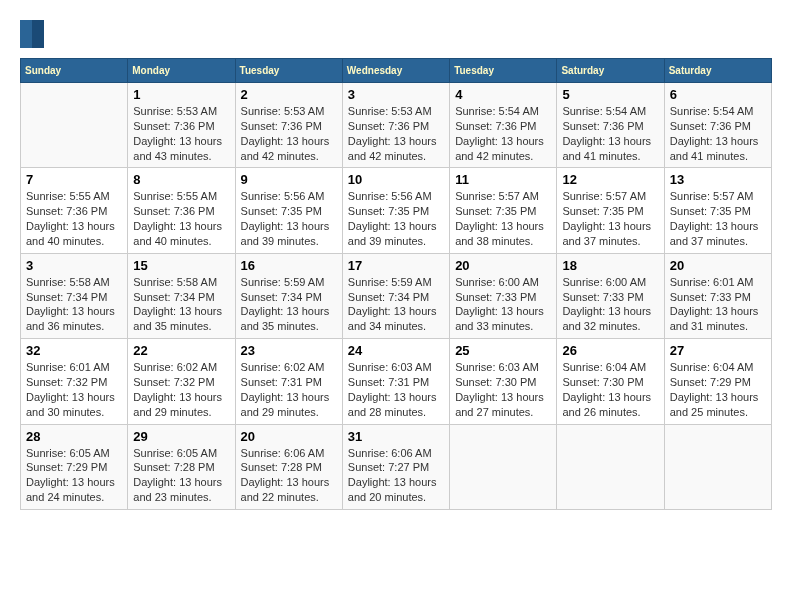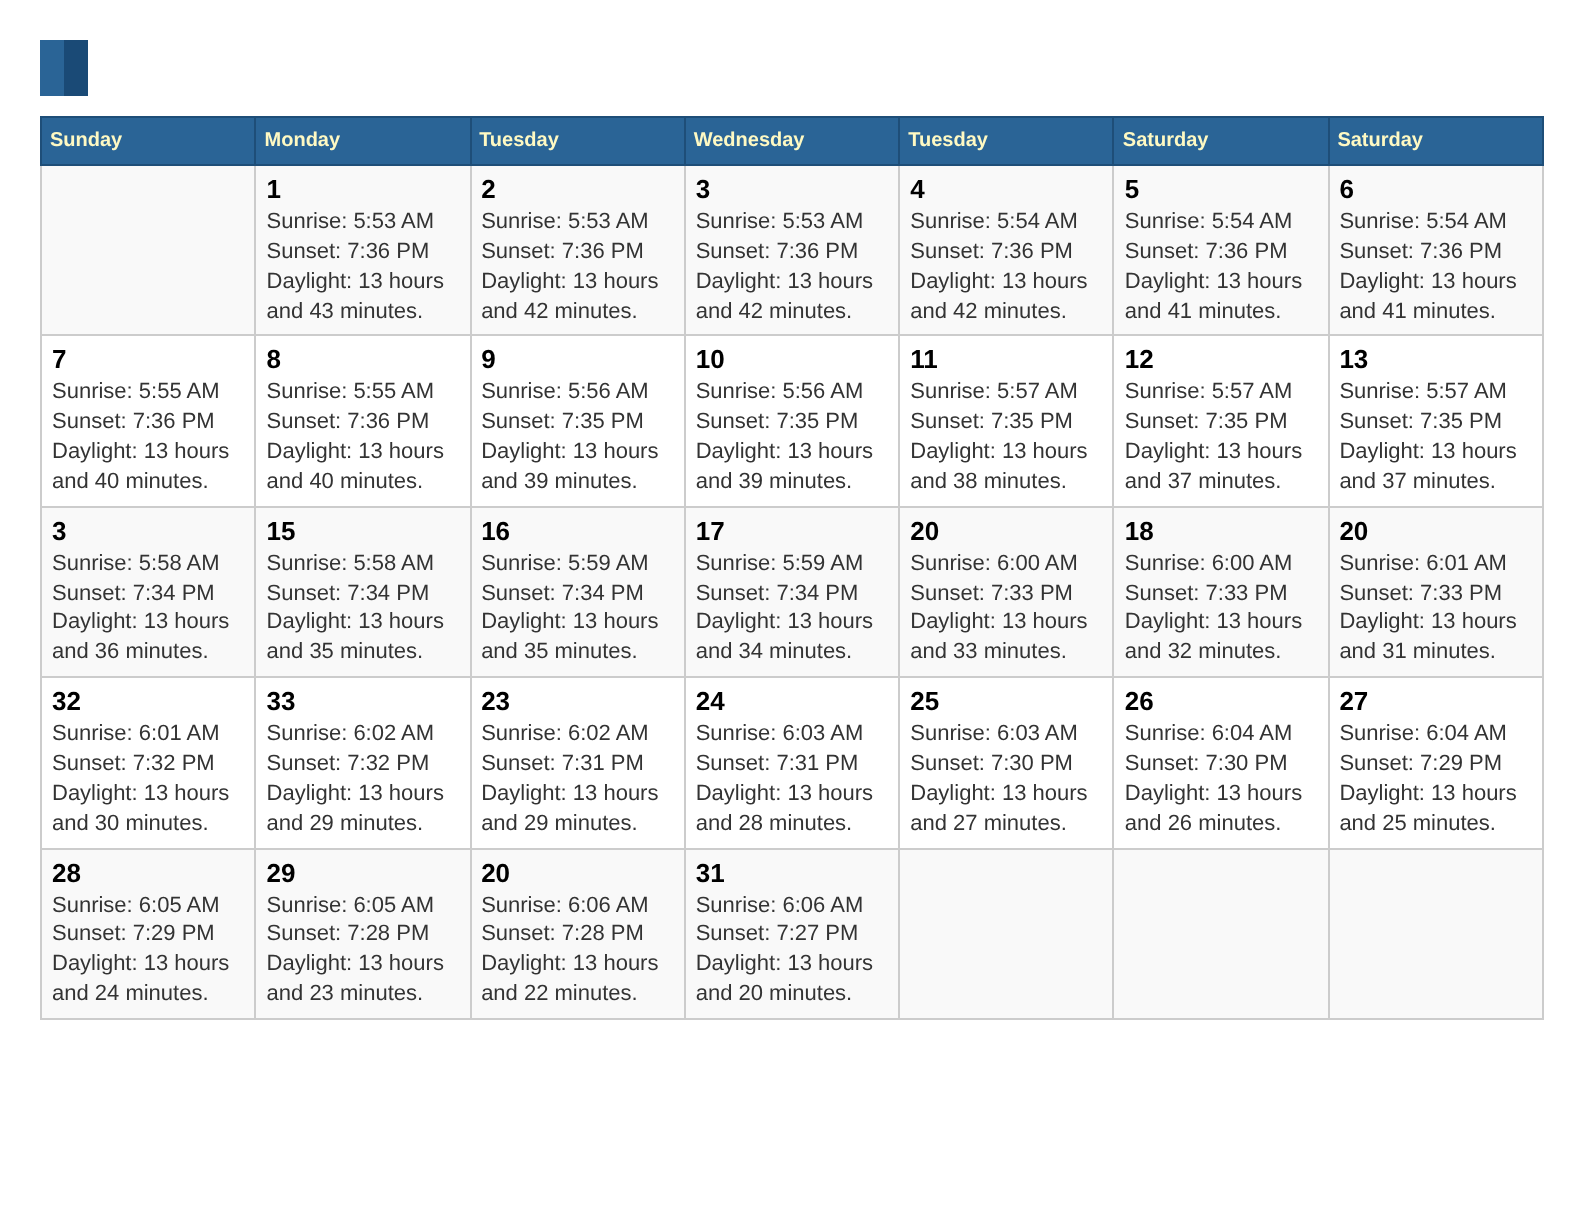--- a/index.html
+++ b/index.html
@@ -277,21 +277,21 @@
       </tr>
       <tr>
         <td>
           <span class="day-number">32</span>
           <div class="day-info" style="white-space: pre-line;">Sunrise: 6:01 AM
 Sunset: 7:32 PM
 Daylight: 13 hours
 and 30 minutes.</div>
         </td>
         <td>
-          <span class="day-number">33</span>
+          <span class="day-number">22</span>
           <div class="day-info" style="white-space: pre-line;">Sunrise: 6:02 AM
 Sunset: 7:32 PM
 Daylight: 13 hours
 and 29 minutes.</div>
         </td>
         <td>
           <span class="day-number">23</span>
           <div class="day-info" style="white-space: pre-line;">Sunrise: 6:02 AM
 Sunset: 7:31 PM
 Daylight: 13 hours

